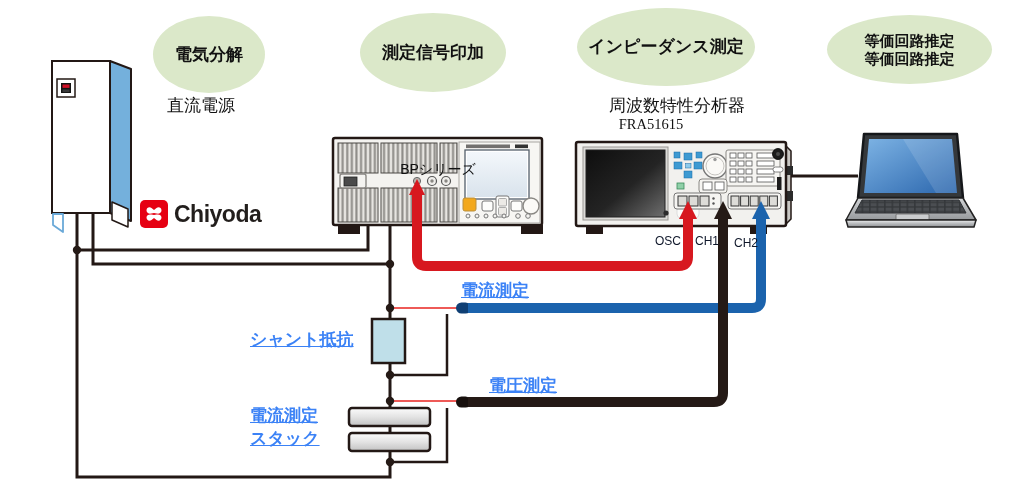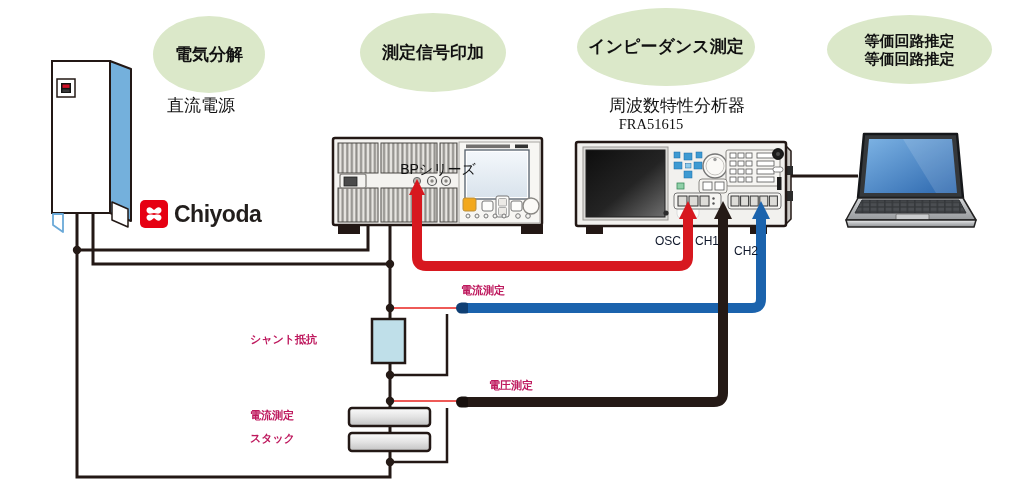--- a/index.html
+++ b/index.html
@@ -6,21 +6,21 @@
   .canvas{position:relative;width:1024px;height:492px;background:#fff;overflow:hidden;
           font-family:"Liberation Sans","DejaVu Sans",sans-serif;color:#1a1a1a;padding-left:48px;}
   svg.layer{position:absolute;left:0;top:0;}
   .stage{position:absolute;border-radius:50%;background:#dbe8c9;display:flex;flex-direction:column;
          align-items:center;justify-content:center;text-align:center;}
   .stage span{font-weight:bold;font-size:17px;line-height:20px;color:#111;}
   .stage.small span{font-size:15px;line-height:18px;}
   .devlabel{position:absolute;text-align:center;font-size:17px;font-weight:400;color:#111;line-height:19px;}
   .sublabel{position:absolute;text-align:center;font-size:14px;font-weight:500;color:#111;line-height:16px;}
   .port{position:absolute;text-align:right;font-size:12px;font-weight:500;color:#0f172a;width:36px;}
-  .annot{position:absolute;font-size:11px;font-weight:600;color:#be185d;line-height:19px;}
+  .annot{position:absolute;font-size:17px;font-weight:600;color:#3b82f6;line-height:19px;text-decoration:underline;}
   .brand{position:absolute;left:140px;top:200px;display:flex;align-items:center;gap:6px;text-align:right;}
   .brand .word{font-size:23px;font-weight:800;letter-spacing:-0.5px;color:#221e1c;}
 </style>
 </head>
 <body>
 
 <div class="canvas">
 
   <svg class="layer" width="1024" height="492" viewBox="0 0 1024 492">
     <defs>
@@ -265,21 +265,21 @@
     <span>等価回路推定</span>
   </div>
 
   <div class="devlabel" style="left:141px;top:96px;width:120px;">直流電源</div>
   <div class="sublabel" style="left:360px;top:113px;width:156px;margin-top:48px;">BPシリーズ</div>
   <div class="devlabel" style="left:587px;top:96px;width:180px;">周波数特性分析器</div>
   <div class="sublabel" style="left:591px;top:116px;width:120px;font-size:14.5px;font-family:Liberation Serif, serif;">FRA51615</div>
 
   <div class="port" style="left:645px;top:234px;">OSC</div>
   <div class="port" style="left:683px;top:234px;">CH1</div>
-  <div class="port" style="left:722px;top:244px;">CH2</div>
+  <div class="port" style="left:722px;top:236px;">CH2</div>
 
   <div class="annot" style="left:461px;top:281px;">電流測定</div>
   <div class="annot" style="left:461px;top:376px;margin-left:28px;">電圧測定</div>
   <div class="annot" style="left:250px;top:330px;">シャント抵抗</div>
   <div class="annot" style="left:250px;top:406px;">電流測定</div>
   <div class="annot" style="left:250px;top:429px;">スタック</div>
 
   <div class="brand">
     <svg width="28" height="28" viewBox="0 0 28 28">
       <rect x="0" y="0" width="28" height="28" rx="5" fill="#e60012"></rect>

